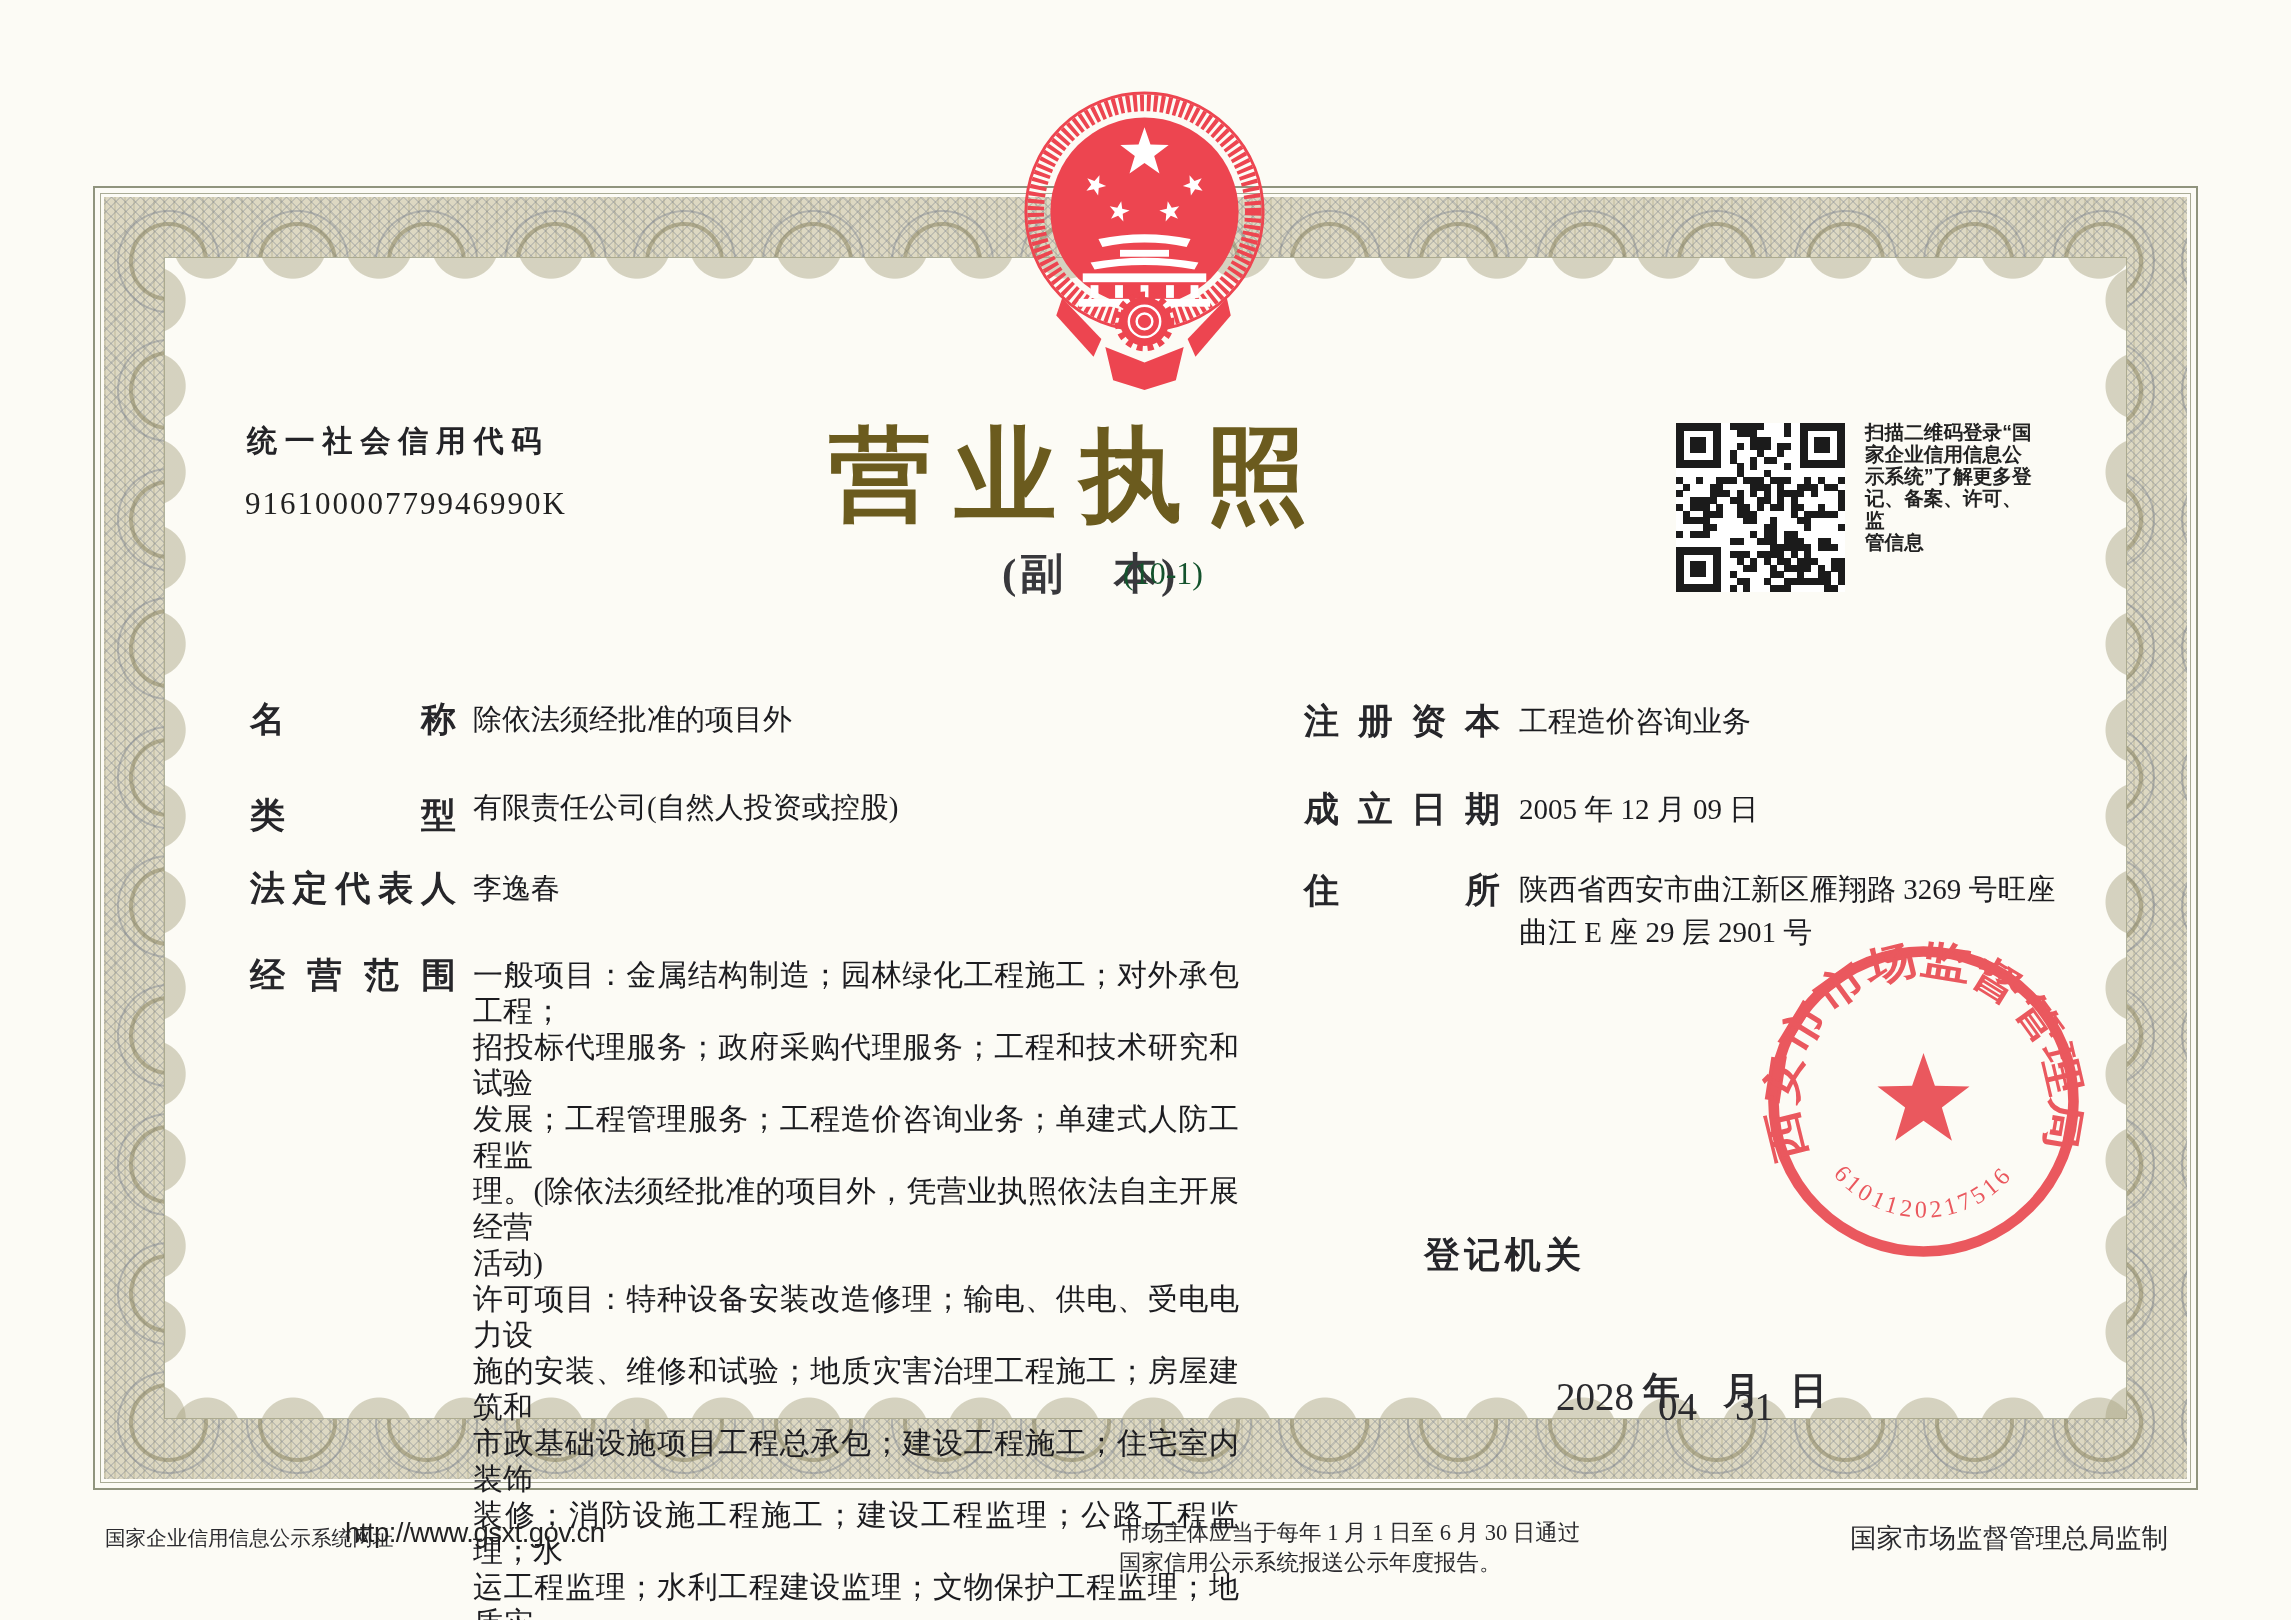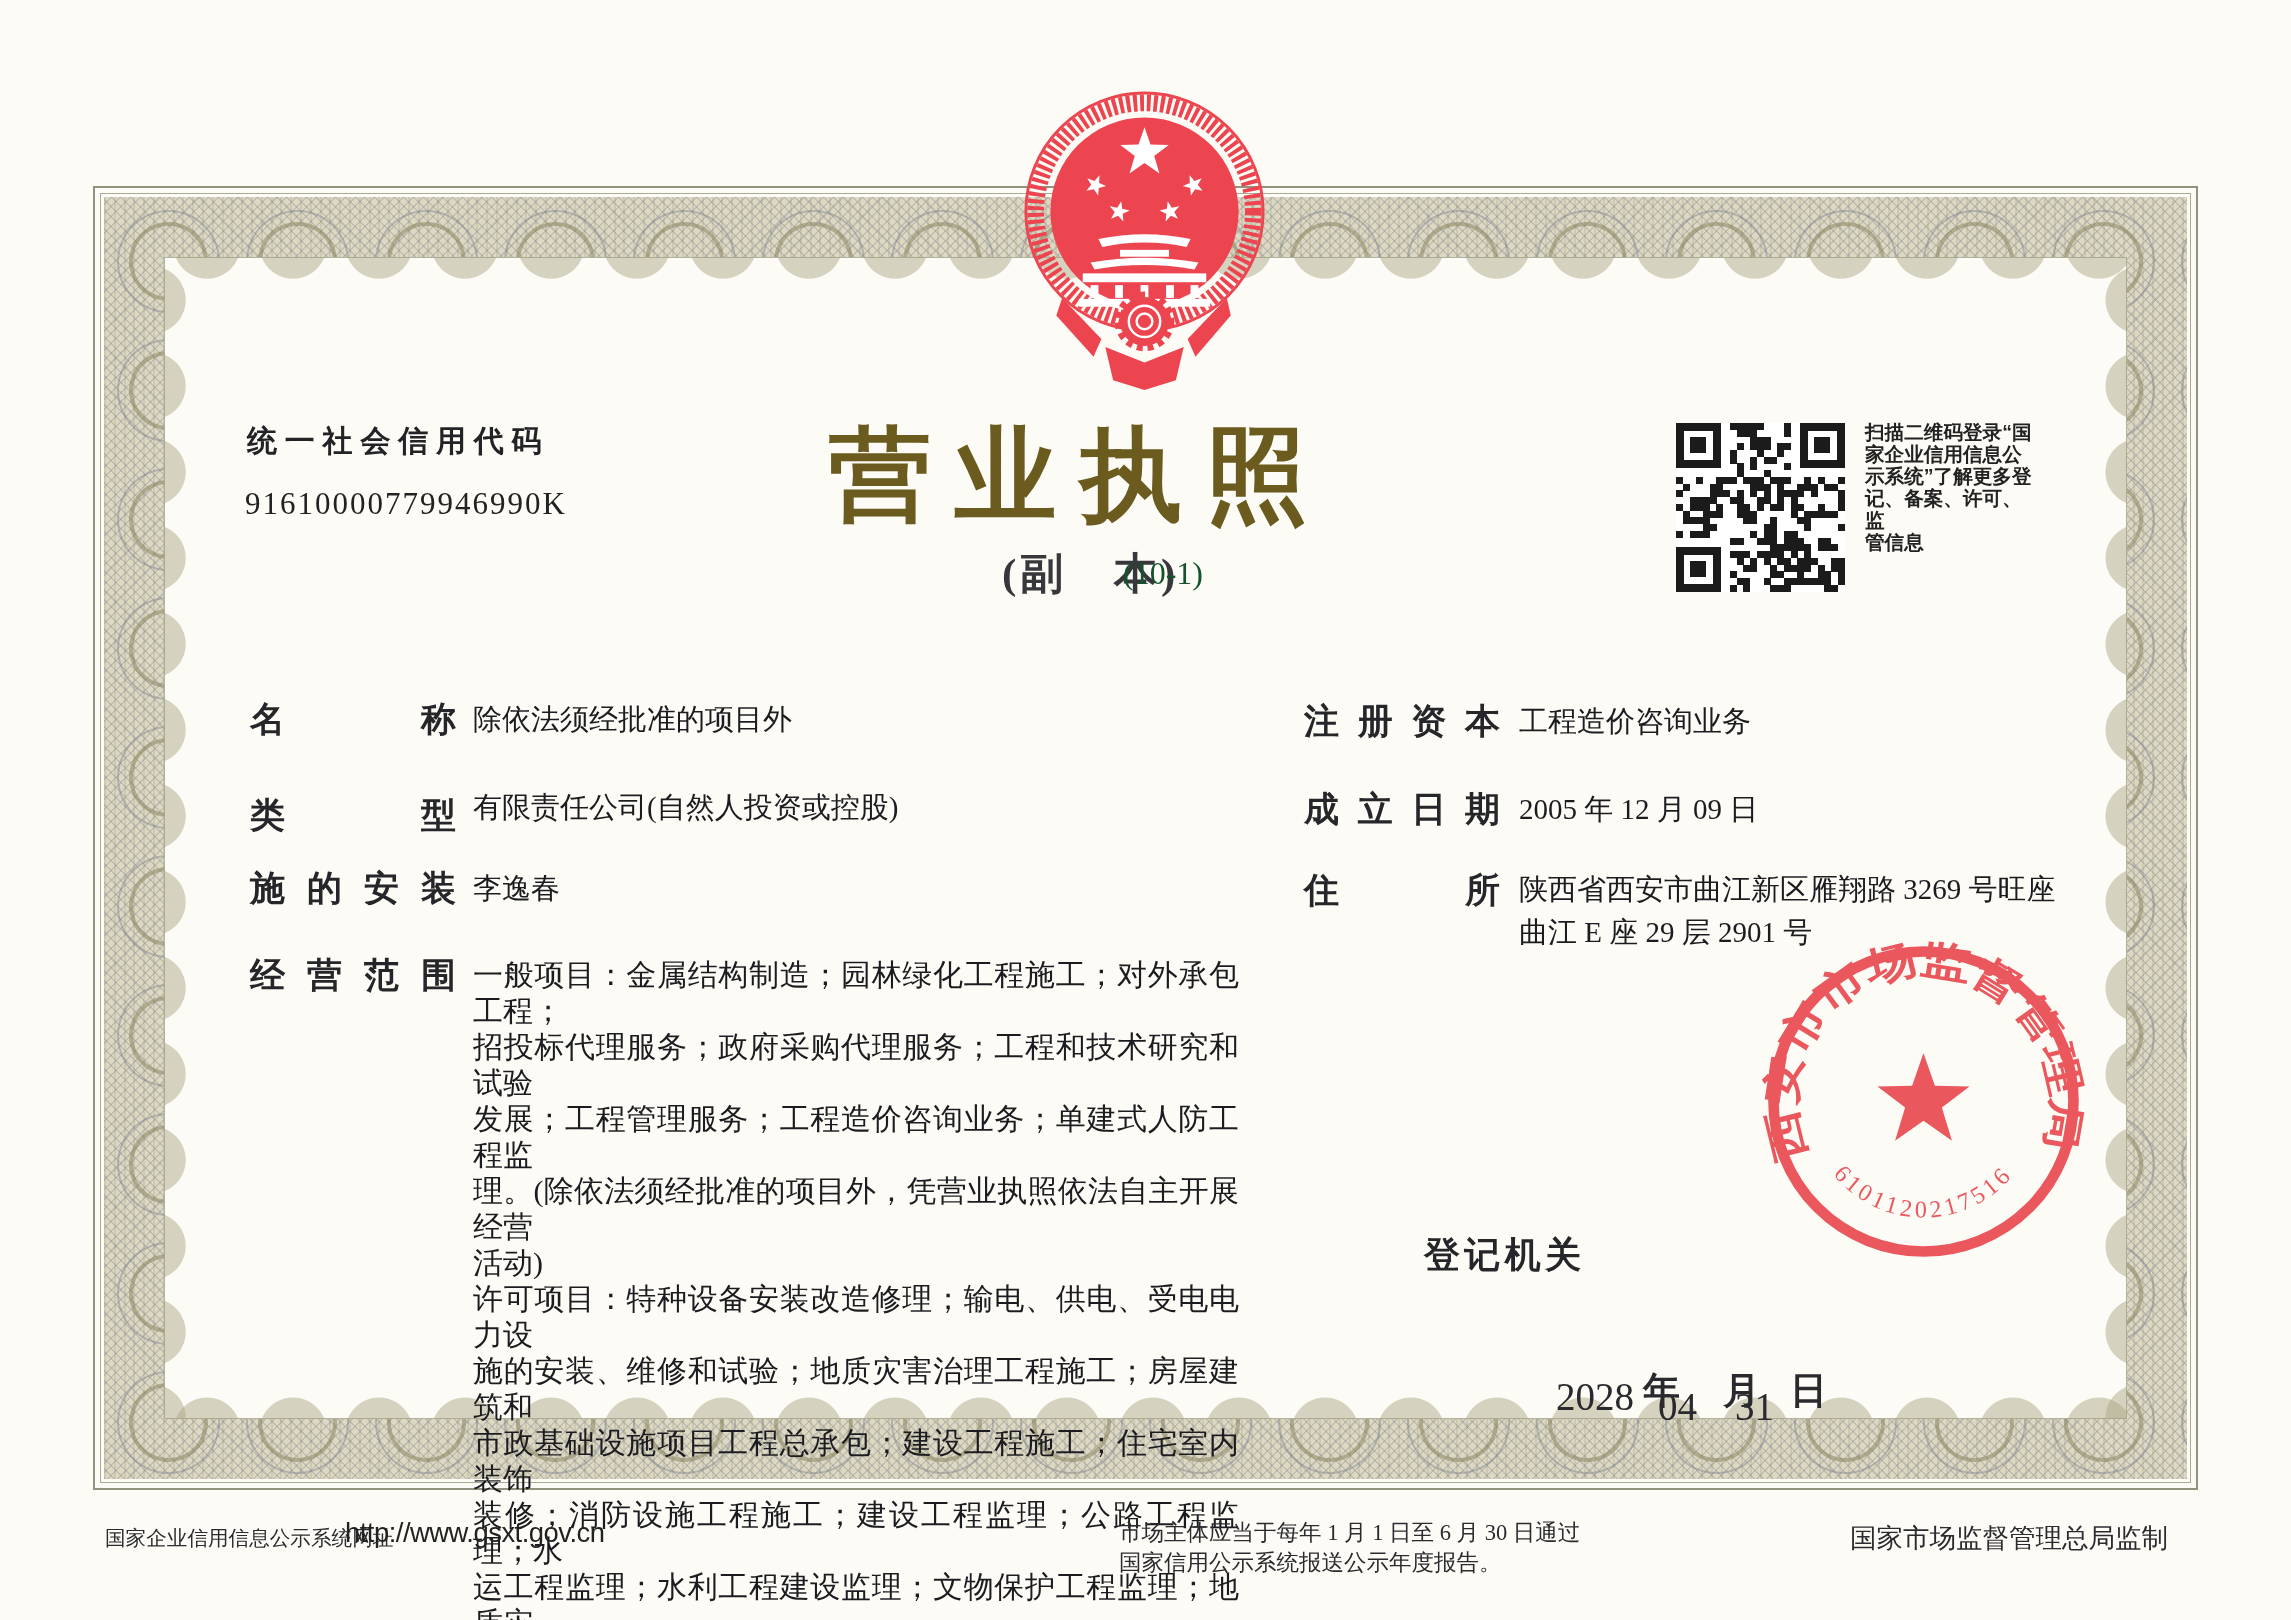--- a/index.html
+++ b/index.html
@@ -349,21 +349,21 @@
 示系统”了解更多登
 记、备案、许可、监
 管信息</div>
 
 <div class="flabel" style="left:250px;top:696px;width:206px">名称</div>
 <div class="fvalue" style="left:473px;top:700px">除依法须经批准的项目外</div>
 
 <div class="flabel" style="left:250px;top:792px;width:206px">类型</div>
 <div class="fvalue" style="left:473px;top:788px">有限责任公司(自然人投资或控股)</div>
 
-<div class="flabel" style="left:250px;top:865px;width:206px">施的安装</div>
+<div class="flabel" style="left:250px;top:865px;width:206px">法定代表人</div>
 <div class="fvalue" style="left:473px;top:869px">李逸春</div>
 
 <div class="flabel" style="left:250px;top:952px;width:206px">经营范围</div>
 <div class="fvalue pre scope-text" style="left:473px;top:957px">一般项目：金属结构制造；园林绿化工程施工；对外承包工程；
 招投标代理服务；政府采购代理服务；工程和技术研究和试验
 发展；工程管理服务；工程造价咨询业务；单建式人防工程监
 理。(除依法须经批准的项目外，凭营业执照依法自主开展经营
 活动)
 许可项目：特种设备安装改造修理；输电、供电、受电电力设
 施的安装、维修和试验；地质灾害治理工程施工；房屋建筑和

